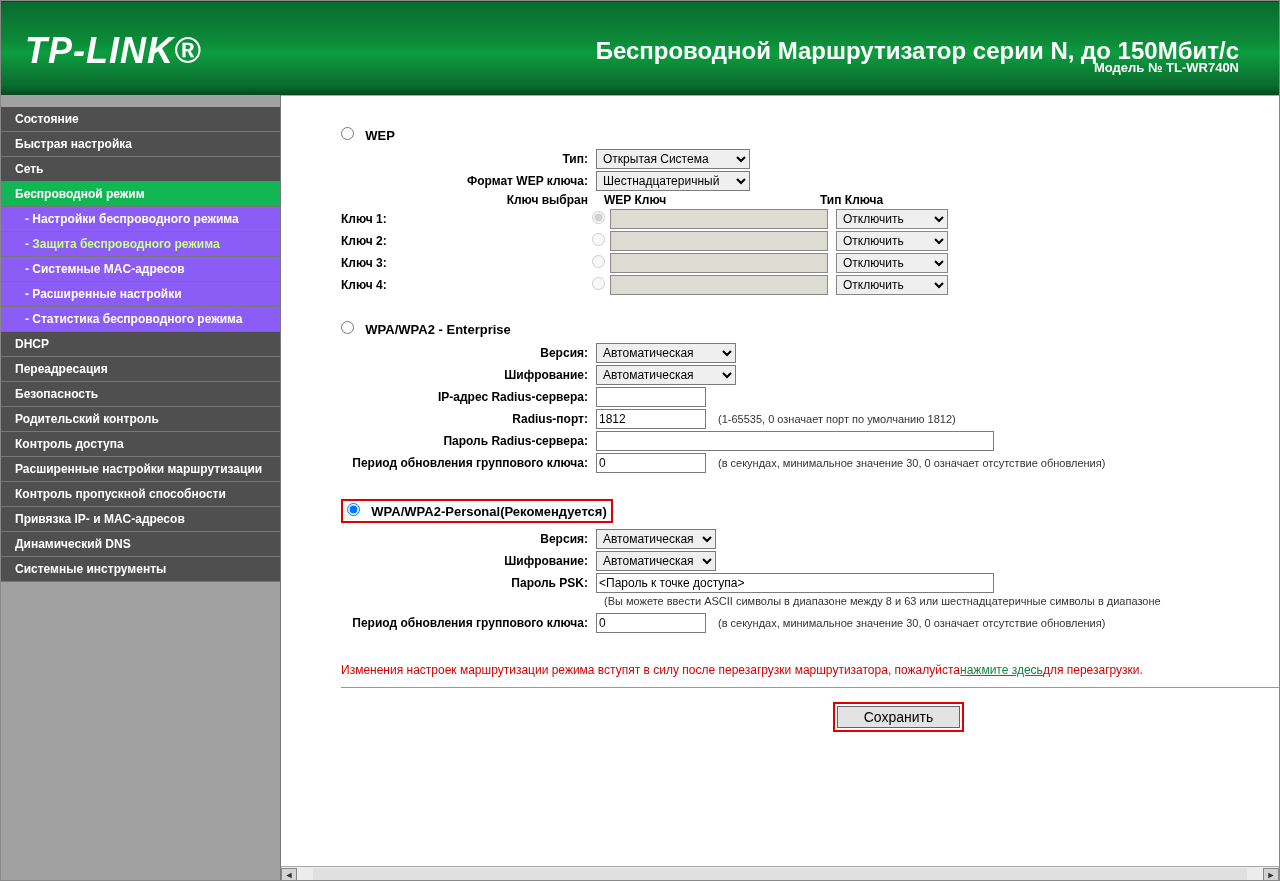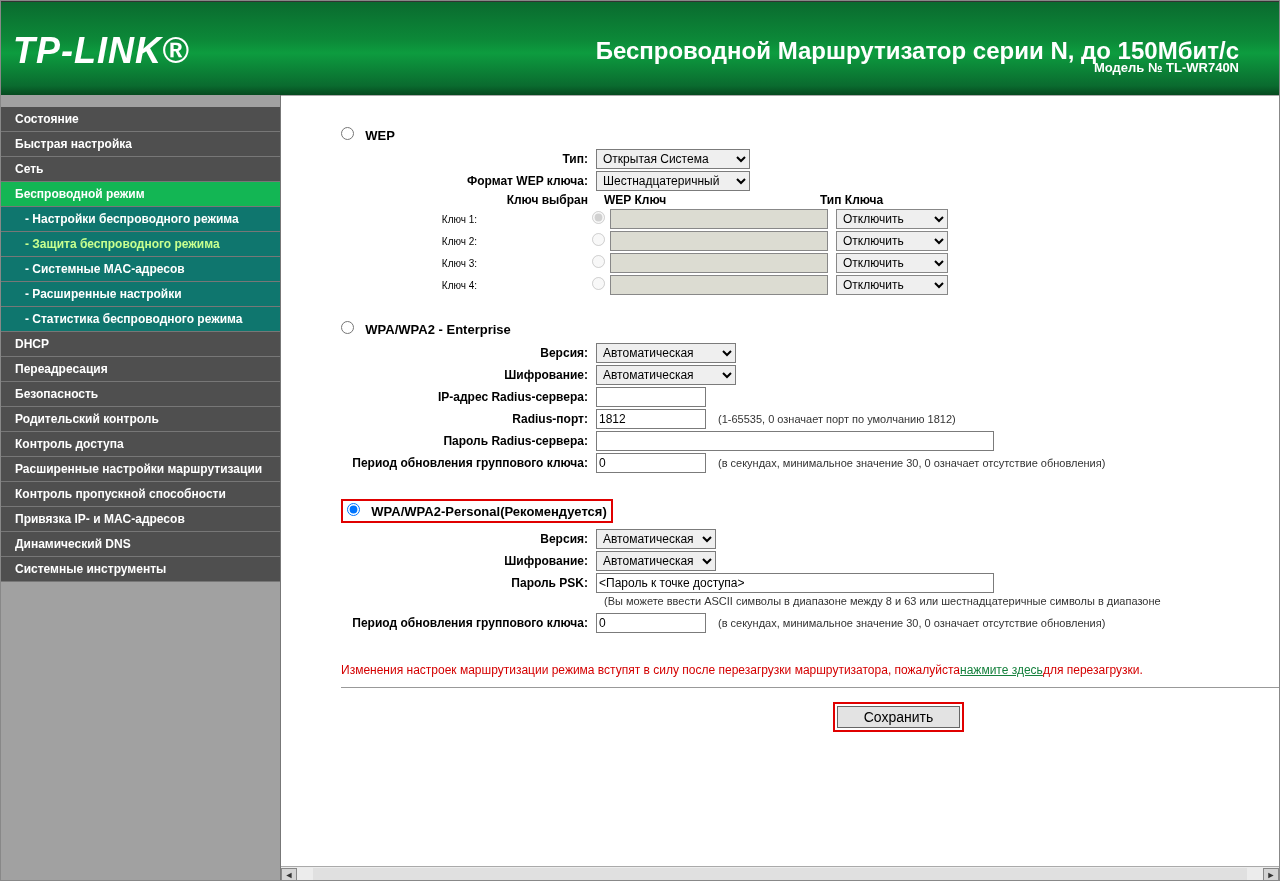--- a/index.html
+++ b/index.html
@@ -5,56 +5,56 @@
 * { box-sizing: border-box; margin: 0; padding: 0; }
 body { font-family: Arial, Verdana, sans-serif; font-size: 12px; background: #fff; width: 1280px; height: 881px; overflow: hidden; border: 1px solid #888; }
 
 .header {
   height: 94px;
   background: linear-gradient(to bottom, #0a6b2f 0%, #0c8838 40%, #0d9c3f 55%, #0a6b2f 90%, #064a1f 100%);
   position: relative;
   color: #fff;
   border-top: 1px solid #333;
 }
-.header .logo { position: absolute; left: 12px; top: 28px; font-size: 36px; font-weight: bold; font-style: italic; letter-spacing: 1px; font-family: Arial, sans-serif;}
+.header .logo { position: absolute; left: 24px; top: 28px; font-size: 36px; font-weight: bold; font-style: italic; letter-spacing: 1px; font-family: Arial, sans-serif;}
 .header .headline { position: absolute; right: 40px; top: 35px; font-size: 24px; font-weight: bold; text-align: right; }
 .header .model { position: absolute; right: 40px; top: 58px; font-size: 13px; font-weight: bold; text-align: left; }
 
 .layout { display: flex; height: 787px; }
 .sidebar { width: 280px; background: #a1a1a1; padding-top: 12px; border-right: 1px solid #777;}
 .sidebar .item, .sidebar .subitem {
   color: #fff;
   font-weight: bold;
   font-size: 12px;
   padding: 5px 10px 5px 14px;
   border-bottom: 1px solid #777;
   cursor: pointer;
   background: #4f4f4f;
 }
 .sidebar .item.expanded { background: #13b654; }
-.sidebar .subitem { padding-left: 24px; background: #0f766e; font-weight: bold;}
+.sidebar .subitem { padding-left: 24px; background: #8b5cf6; font-weight: bold;}
 .sidebar .subitem.active { color: #c8ff8f; }
 
 .main { flex: 1; overflow: auto; padding: 5px 0 0 0; position: relative; background: #fff; border-top: 1px solid #aaa;}
 .content { padding: 20px 25px 40px 60px; min-width: 1200px; }
 
 .sec-radio { margin: 6px 0 6px 0; }
 .sec-radio label { font-weight: bold; font-size: 13px; margin-left: 8px; }
 
 .row { display: flex; align-items: center; margin: 2px 0; }
 .row .lbl { width: 255px; text-align: right; font-weight: bold; padding-right: 8px; font-size: 12px; }
 .row .ctl { flex: 1; display: flex; align-items: center; gap: 6px; font-size: 12px; }
 
 .wep-header { display: flex; margin: 2px 0; }
 .wep-header .lbl { width: 255px; text-align: right; font-weight: bold; padding-right: 8px; font-size: 12px; }
 .wep-header .kcol { width: 224px; font-weight: bold; font-size: 12px; padding-left: 8px; }
 .wep-header .tcol { width: 130px; font-weight: bold; font-size: 12px; }
 
 .wep-row { display: flex; align-items: center; margin: 2px 0; }
-.wep-row .lbl { width: 245px; text-align: center; font-weight: normal; padding-right: 8px; font-size: 10px; }
+.wep-row .lbl { width: 245px; text-align: left; font-weight: bold; padding-right: 8px; font-size: 12px; }
 .wep-row .rad { width: 24px; text-align: center; }
 .wep-row .kin { width: 226px; }
 .wep-row .kin input { width: 218px; height: 20px; background: #dcdcd2; border: 1px solid #888; }
 .wep-row .ksel select { width: 112px; height: 20px; border:1px solid #888; font-size:12px;}
 
 select, input[type="text"] {
   font-family: Arial, sans-serif;
   font-size: 12px;
   height: 20px;
   border: 1px solid #7b7b7b;

